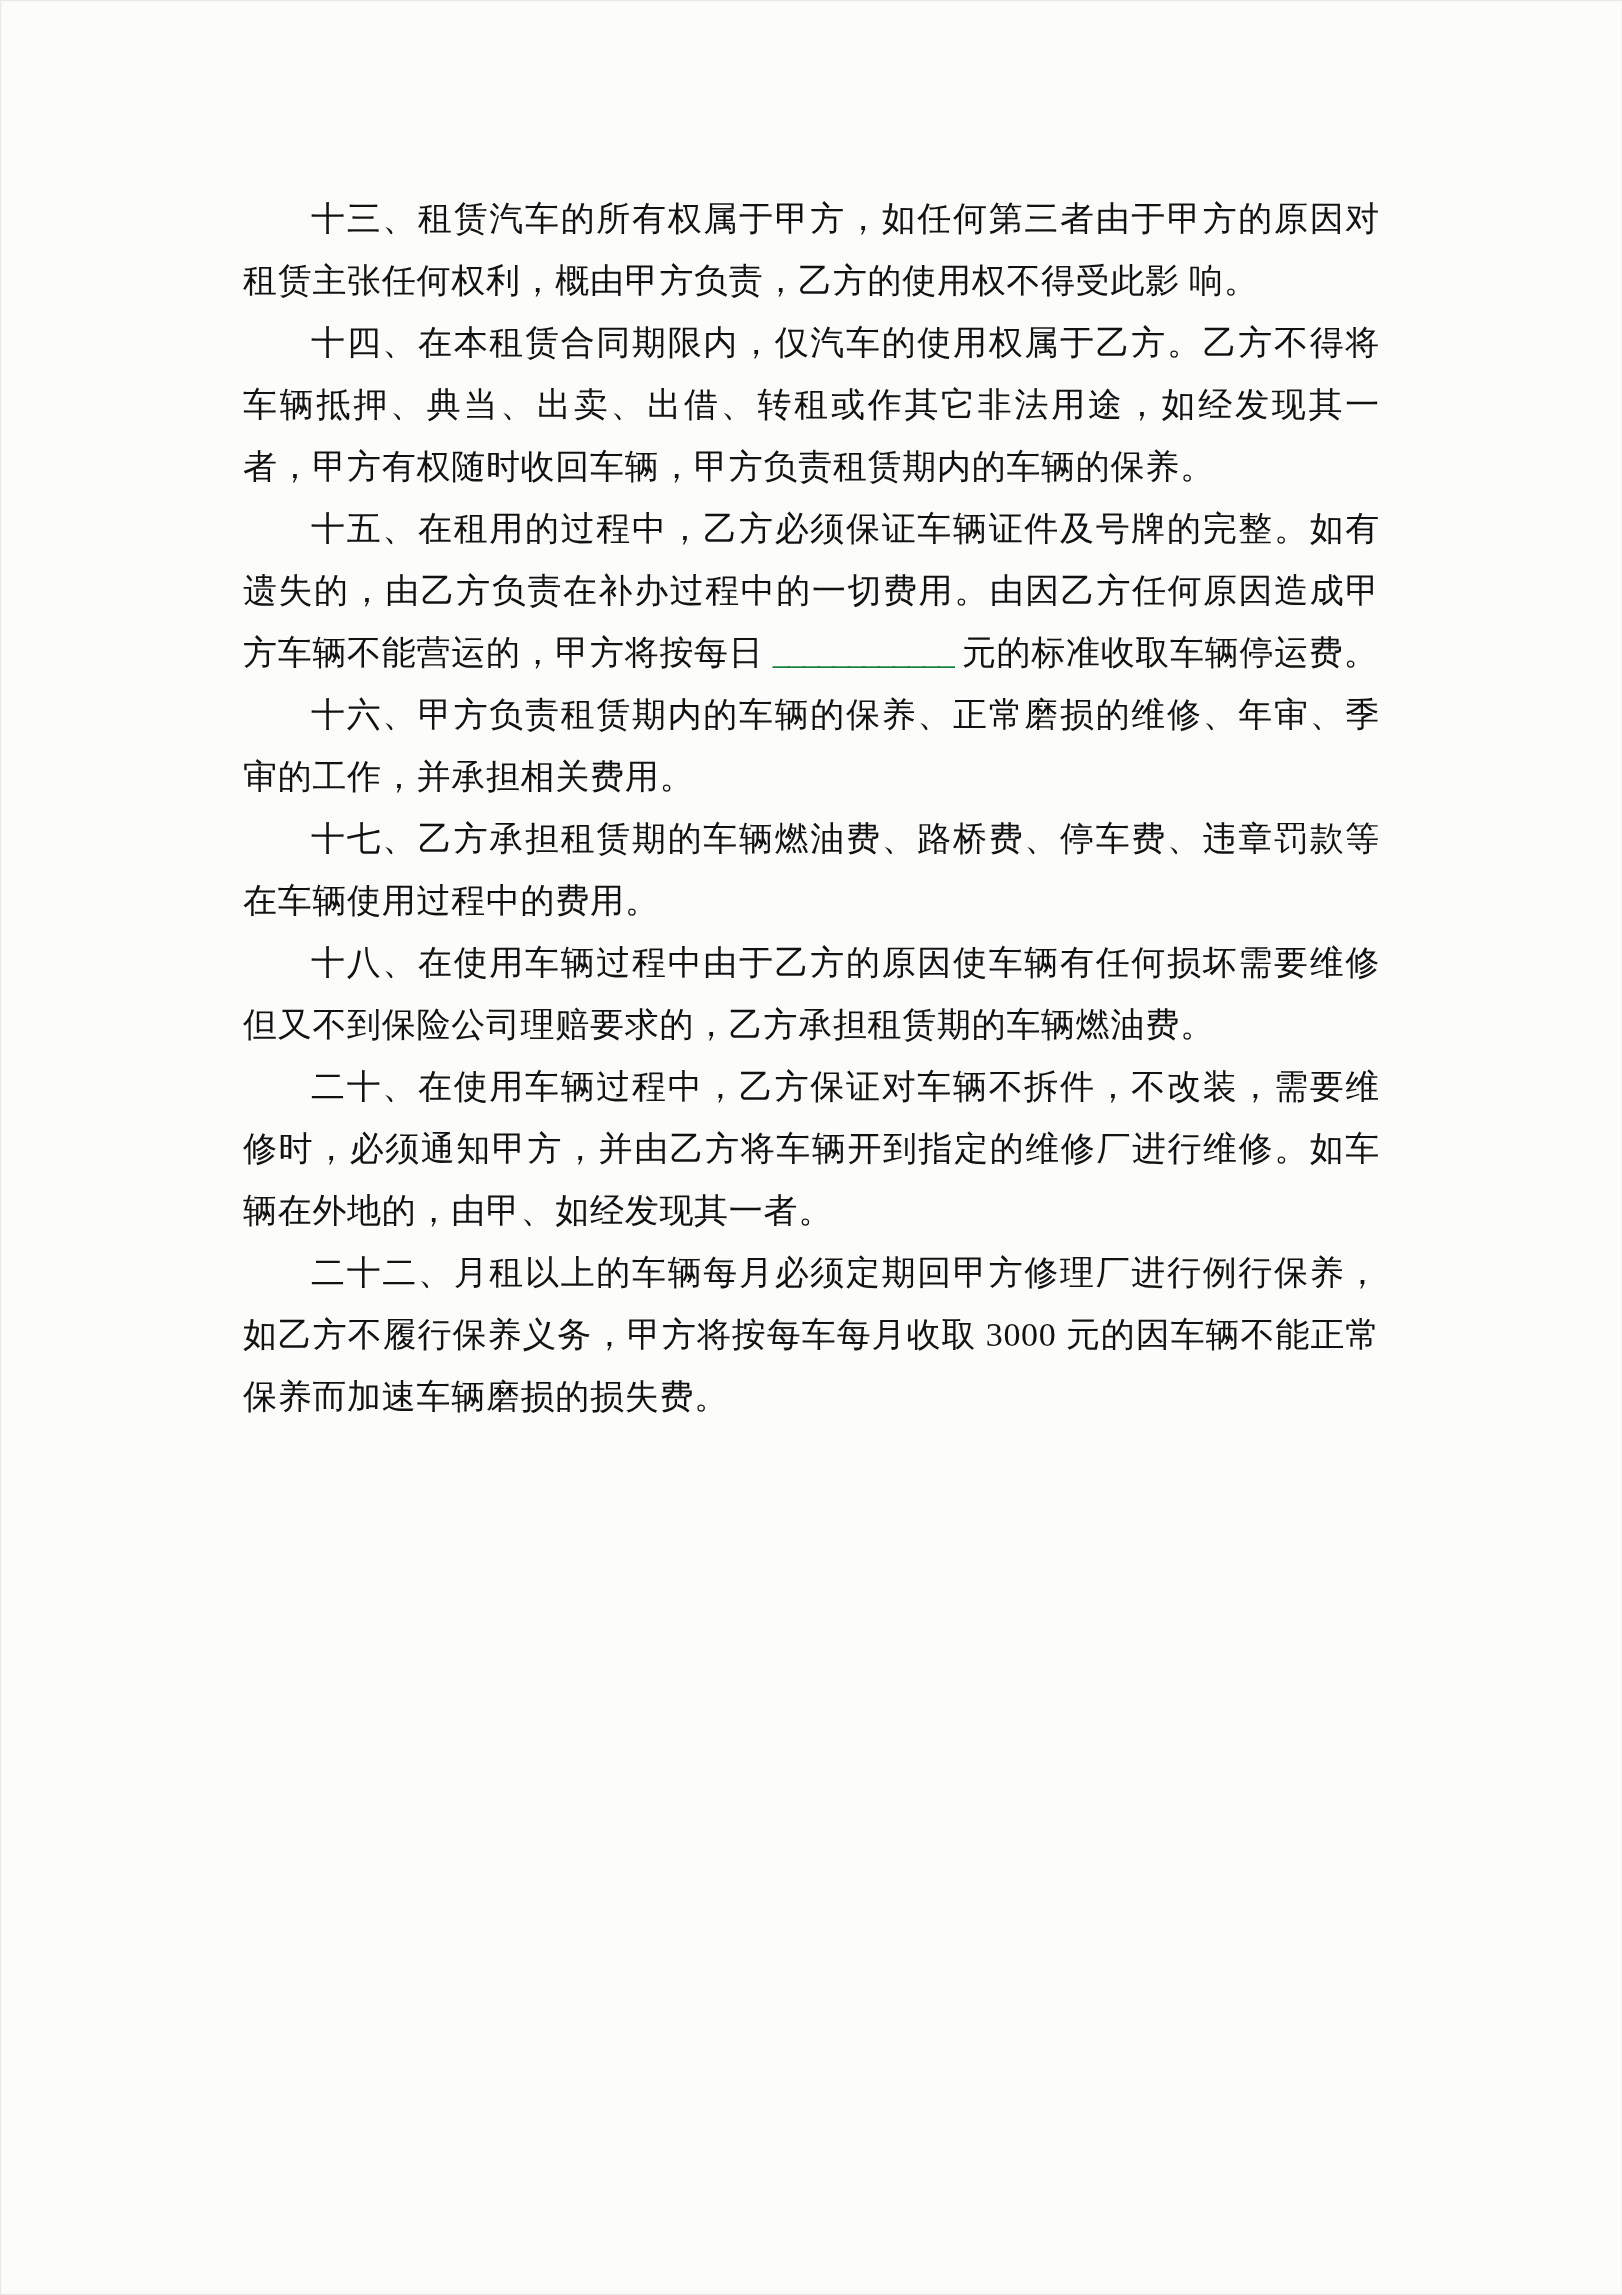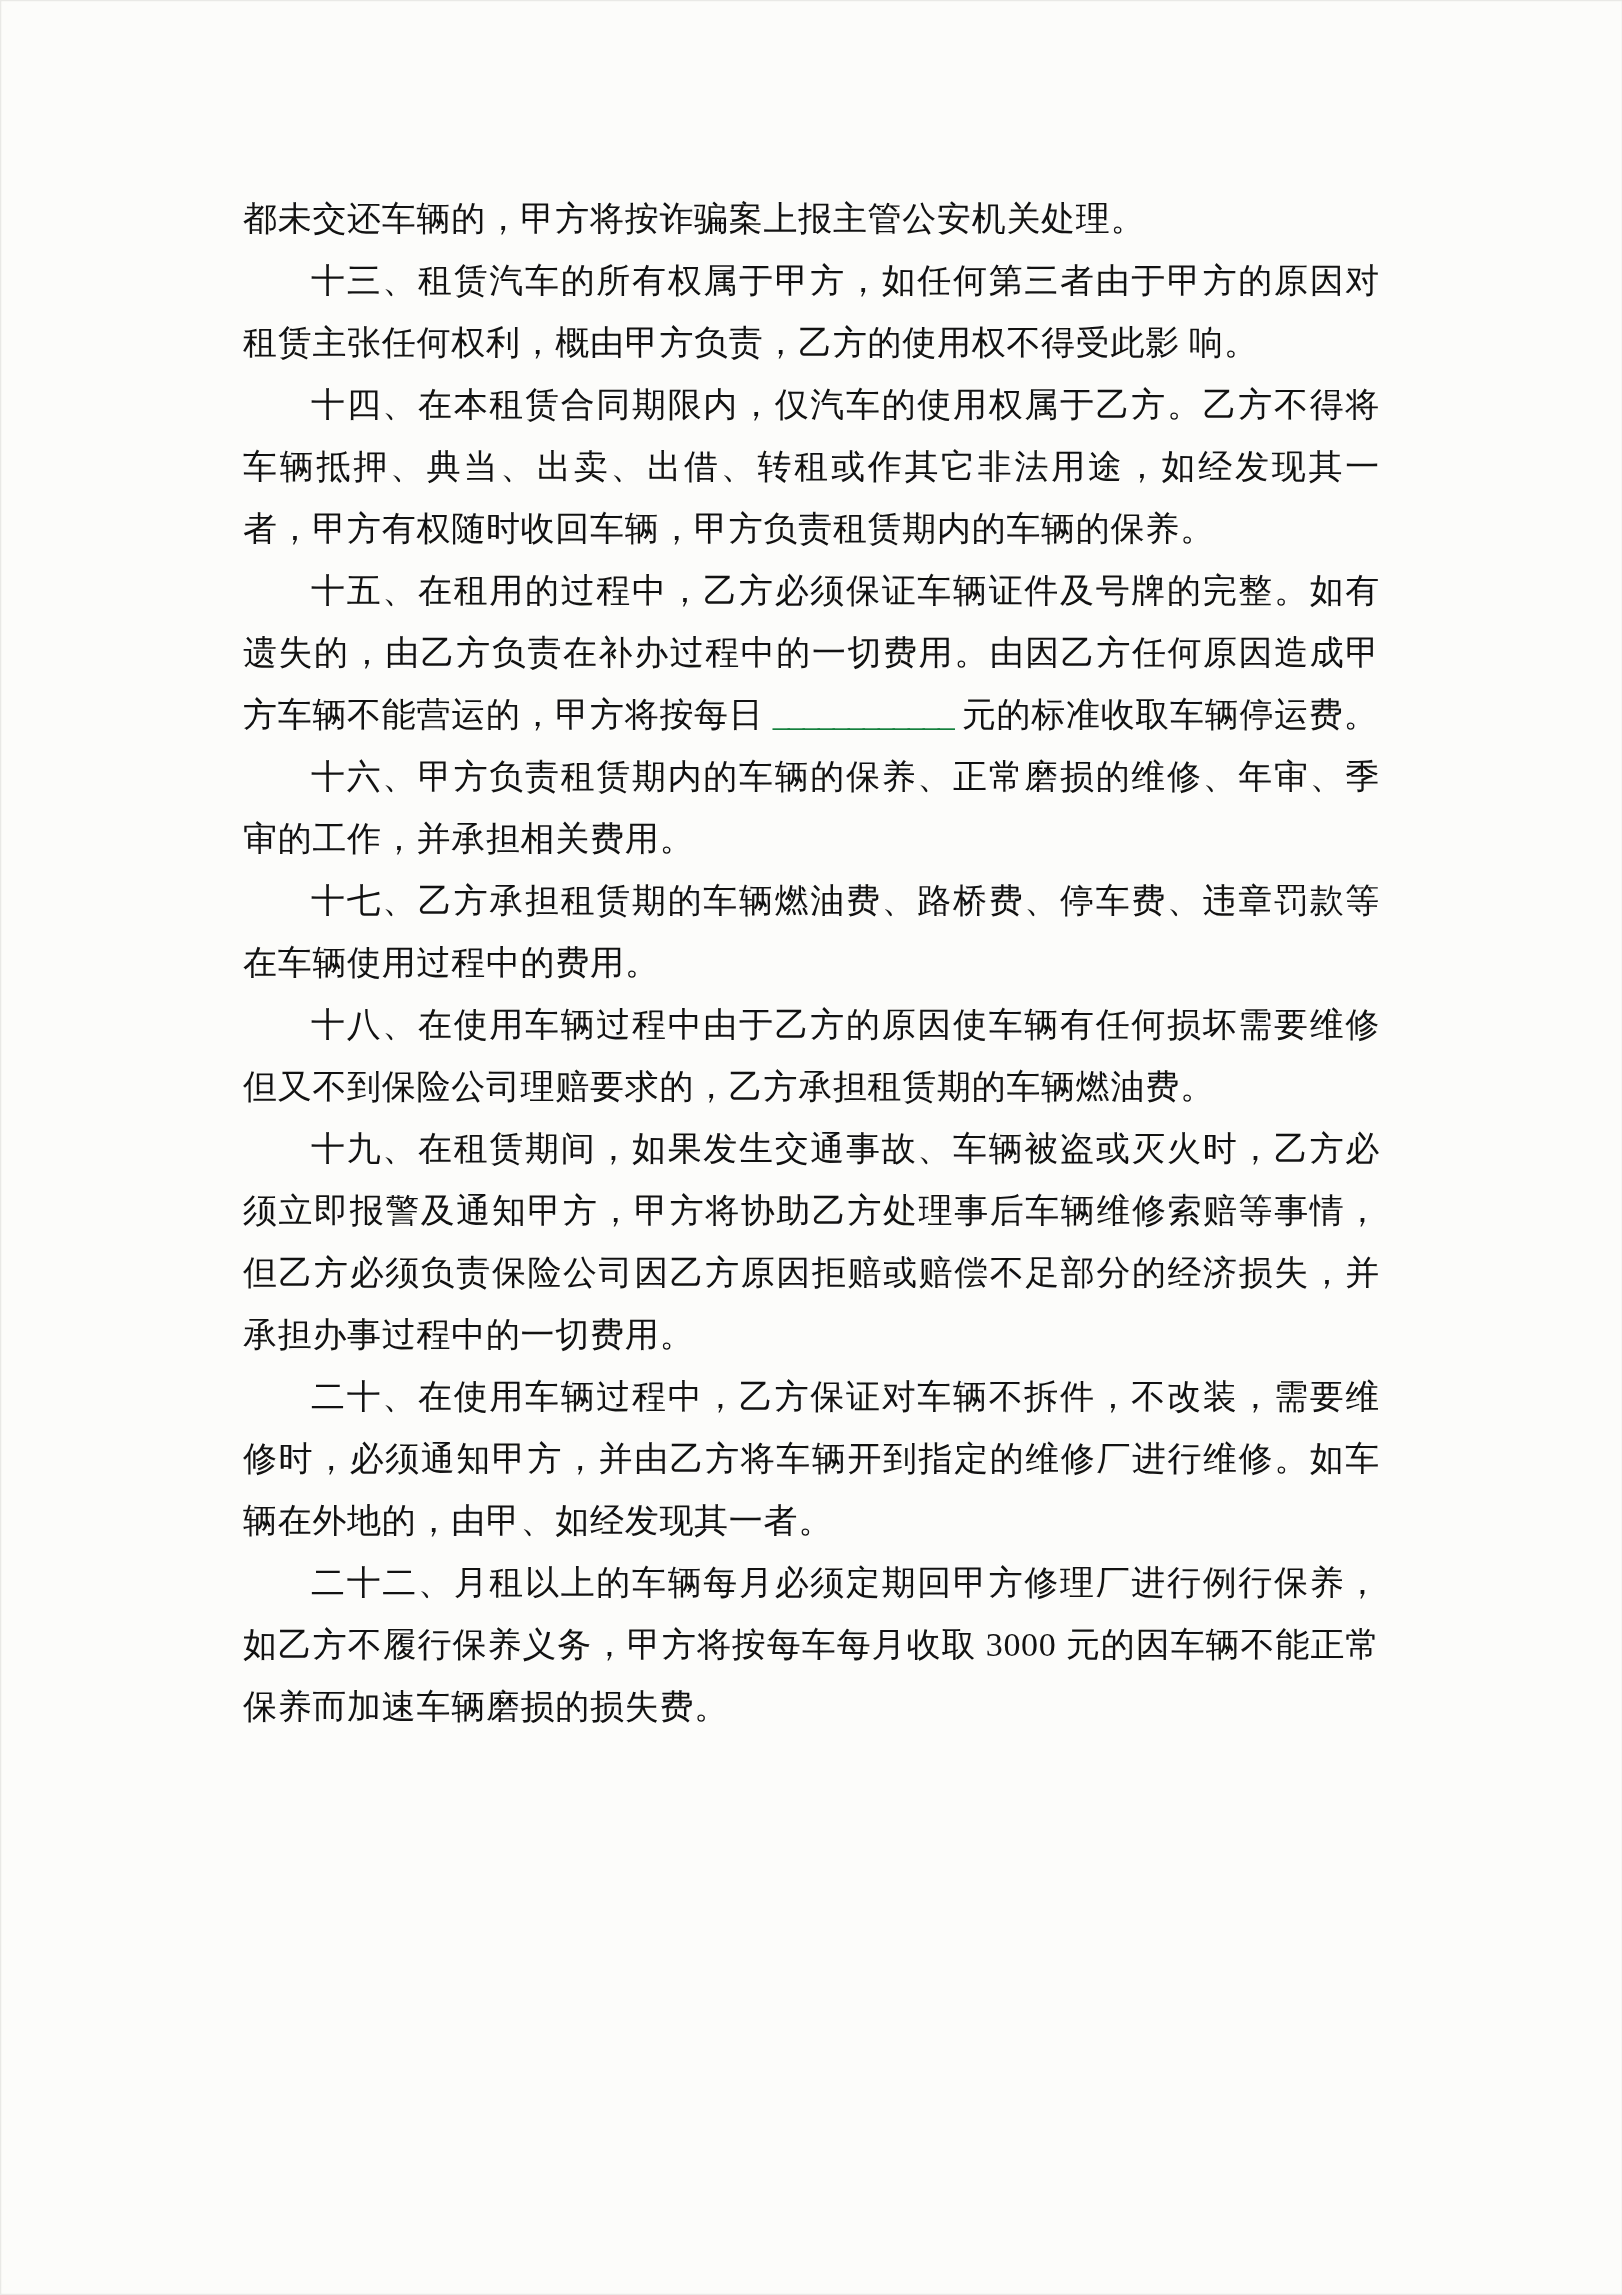--- a/index.html
+++ b/index.html
@@ -39,38 +39,36 @@
     letter-spacing: -2px;
     margin: 0 9.2px;
     white-space: nowrap;
   }
 </style>
 </head>
 <body>
 
 <div class="page">
 
-  <p class="para flush">都未交还车辆的，甲方将按诈骗案上报主管公安机关处理。</p>
 
 
   <p class="para">十三、租赁汽车的所有权属于甲方，如任何第三者由于甲方的原因对租赁主张任何权利，概由甲方负责，乙方的使用权不得受此影 响。</p>
 
   <p class="para">十四、在本租赁合同期限内，仅汽车的使用权属于乙方。乙方不得将车辆抵押、典当、出卖、出借、转租或作其它非法用途，如经发现其一者，甲方有权随时收回车辆，甲方负责租赁期内的车辆的保养。</p>
 
   <p class="para">
     <span>十五、在租用的过程中，乙方必须保证车辆证件及号牌的完整。如有遗失的，由乙方负责在补办过程中的一切费用。由因乙方任何原因造成甲方车辆不能营运的，甲方将按每日</span><span class="blank">____________</span><span>元的标准收取车辆停运费。</span>
   </p>
 
   <p class="para">十六、甲方负责租赁期内的车辆的保养、正常磨损的维修、年审、季审的工作，并承担相关费用。</p>
 
   <p class="para">十七、乙方承担租赁期的车辆燃油费、路桥费、停车费、违章罚款等在车辆使用过程中的费用。</p>
 
   <p class="para">十八、在使用车辆过程中由于乙方的原因使车辆有任何损坏需要维修但又不到保险公司理赔要求的，乙方承担租赁期的车辆燃油费。</p>
 
-  <p class="para">十九、在租赁期间，如果发生交通事故、车辆被盗或灭火时，乙方必须立即报警及通知甲方，甲方将协助乙方处理事后车辆维修索赔等事情，但乙方必须负责保险公司因乙方原因拒赔或赔偿不足部分的经济损失，并承担办事过程中的一切费用。</p>
 
   <p class="para">二十、在使用车辆过程中，乙方保证对车辆不拆件，不改装，需要维修时，必须通知甲方，并由乙方将车辆开到指定的维修厂进行维修。如车辆在外地的，由甲、如经发现其一者。</p>
 
 
   <p class="para">二十二、月租以上的车辆每月必须定期回甲方修理厂进行例行保养，如乙方不履行保养义务，甲方将按每车每月收取 3000 元的因车辆不能正常保养而加速车辆磨损的损失费。</p>
 
 </div>
 
 
 </body></html>

